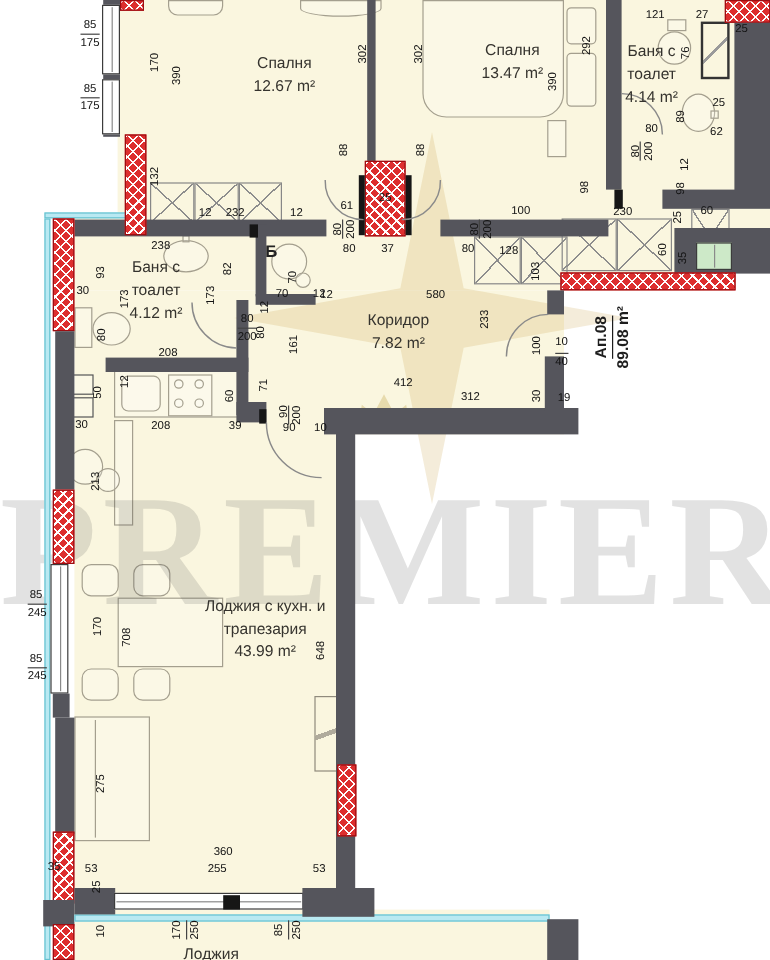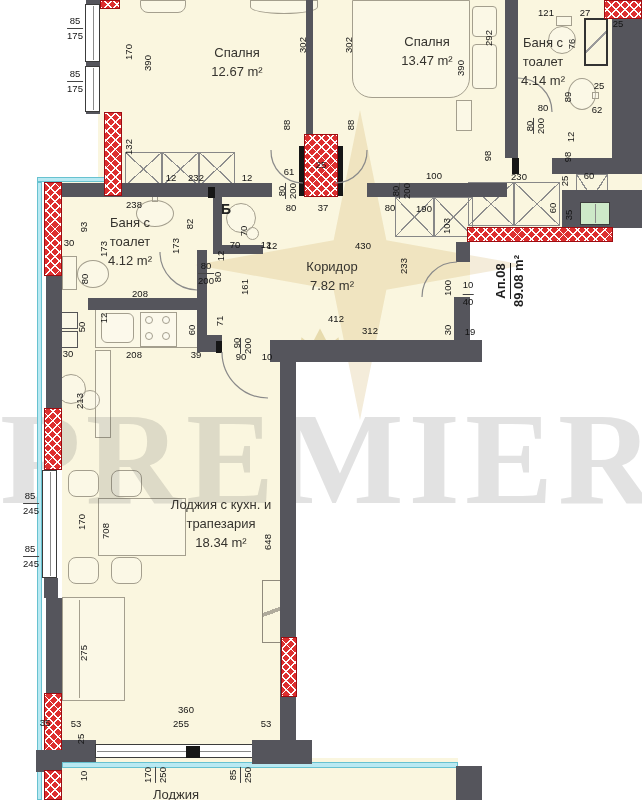--- a/index.html
+++ b/index.html
@@ -201,21 +201,21 @@
         <div>тоалет</div>
         <div>4.12 m²</div>
       </div>
       <div class="roomlabel" style="left: 332px; top: 258px;">
         <div>Коридор</div>
         <div>7.82 m²</div>
       </div>
       <div class="roomlabel" style="left: 221px; top: 496px;">
         <div>Лоджия с кухн. и</div>
         <div>трапезария</div>
-        <div>18.34 m²</div>
+        <div>43.99 m²</div>
       </div>
       <div class="roomlabel" style="left: 176px; top: 786px;">
         <div>Лоджия</div>
       </div>
     </div>
   <div id="dims">
       <span class="dim" style="left: 75px; top: 21px;">85</span>
       <span class="dim u" style="left: 75px; top: 34px;">175</span>
       <span class="dim" style="left: 75px; top: 74px;">85</span>
       <span class="dim u" style="left: 75px; top: 87px;">175</span>
@@ -234,21 +234,21 @@
       <span class="dim" style="left: 289px; top: 172px;">61</span>
       <span class="dim" style="left: 321px; top: 165px;">25</span>
       <span class="dim v" style="left: 282px; top: 191px;">80</span>
       <span class="dim v u" style="left: 291px; top: 191px;">200</span>
       <span class="dim v" style="left: 396px; top: 191px;">80</span>
       <span class="dim v u" style="left: 405px; top: 191px;">200</span>
       <span class="dim" style="left: 291px; top: 208px;">80</span>
       <span class="dim" style="left: 323px; top: 208px;">37</span>
       <span class="dim" style="left: 390px; top: 208px;">80</span>
       <span class="dim" style="left: 434px; top: 176px;">100</span>
-      <span class="dim" style="left: 424px; top: 209px;">190</span>
+      <span class="dim" style="left: 424px; top: 209px;">128</span>
       <span class="dim v" style="left: 447px; top: 226px;">103</span>
       <span class="dim" style="left: 546px; top: 13px;">121</span>
       <span class="dim" style="left: 585px; top: 13px;">27</span>
       <span class="dim" style="left: 618px; top: 24px;">25</span>
       <span class="dim v" style="left: 572px; top: 44px;">76</span>
       <span class="dim" style="left: 599px; top: 86px;">25</span>
       <span class="dim v" style="left: 568px; top: 97px;">89</span>
       <span class="dim" style="left: 597px; top: 110px;">62</span>
       <span class="dim" style="left: 543px; top: 108px;">80</span>
       <span class="dim v" style="left: 530px; top: 126px;">80</span>
@@ -271,27 +271,27 @@
       <span class="dim" style="left: 235px; top: 245px;">70</span>
       <span class="dim" style="left: 266px; top: 245px;">12</span>
       <span class="dim v" style="left: 85px; top: 279px;">80</span>
       <span class="dim" style="left: 140px; top: 294px;">208</span>
       <span class="dim v" style="left: 221px; top: 256px;">12</span>
       <span class="dim" style="left: 206px; top: 266px;">80</span>
       <span class="dim u" style="left: 206px; top: 279px;">200</span>
       <span class="dim v" style="left: 218px; top: 277px;">80</span>
       <span class="dim v" style="left: 245px; top: 287px;">161</span>
       <span class="dim" style="left: 272px; top: 246px;">12</span>
-      <span class="dim" style="left: 363px; top: 246px;">430</span>
+      <span class="dim" style="left: 363px; top: 246px;">580</span>
       <span class="dim v" style="left: 404px; top: 266px;">233</span>
       <span class="dim v" style="left: 448px; top: 288px;">100</span>
       <span class="dim" style="left: 468px; top: 285px;">10</span>
       <span class="dim u" style="left: 468px; top: 300px;">40</span>
       <span class="dim" style="left: 336px; top: 319px;">412</span>
-      <span class="dim" style="left: 370px; top: 331px;">312</span>
+      <span class="dim" style="left: 392px; top: 331px;">312</span>
       <span class="dim v" style="left: 448px; top: 330px;">30</span>
       <span class="dim" style="left: 470px; top: 332px;">19</span>
       <span class="dim v" style="left: 237px; top: 343px;">90</span>
       <span class="dim v u" style="left: 246px; top: 346px;">200</span>
       <span class="dim" style="left: 241px; top: 357px;">90</span>
       <span class="dim" style="left: 267px; top: 357px;">10</span>
       <span class="dim" style="left: 68px; top: 354px;">30</span>
       <span class="dim" style="left: 134px; top: 355px;">208</span>
       <span class="dim" style="left: 196px; top: 355px;">39</span>
       <span class="dim v" style="left: 104px; top: 318px;">12</span>

